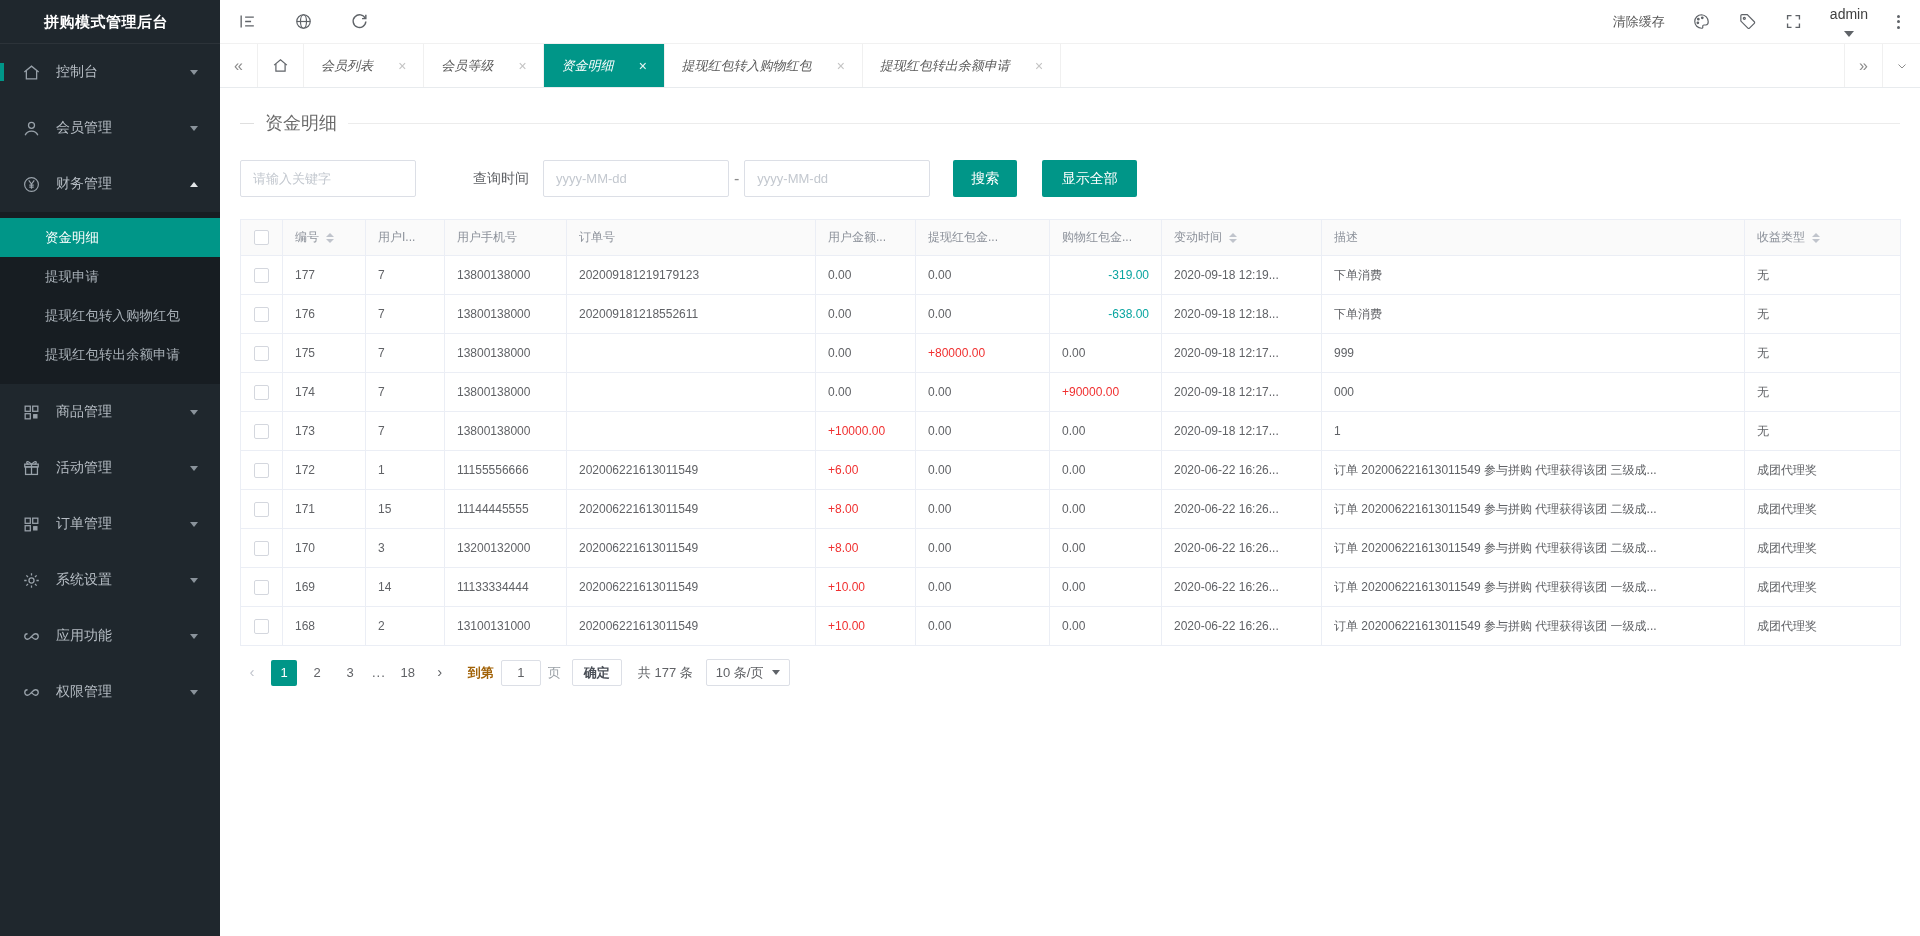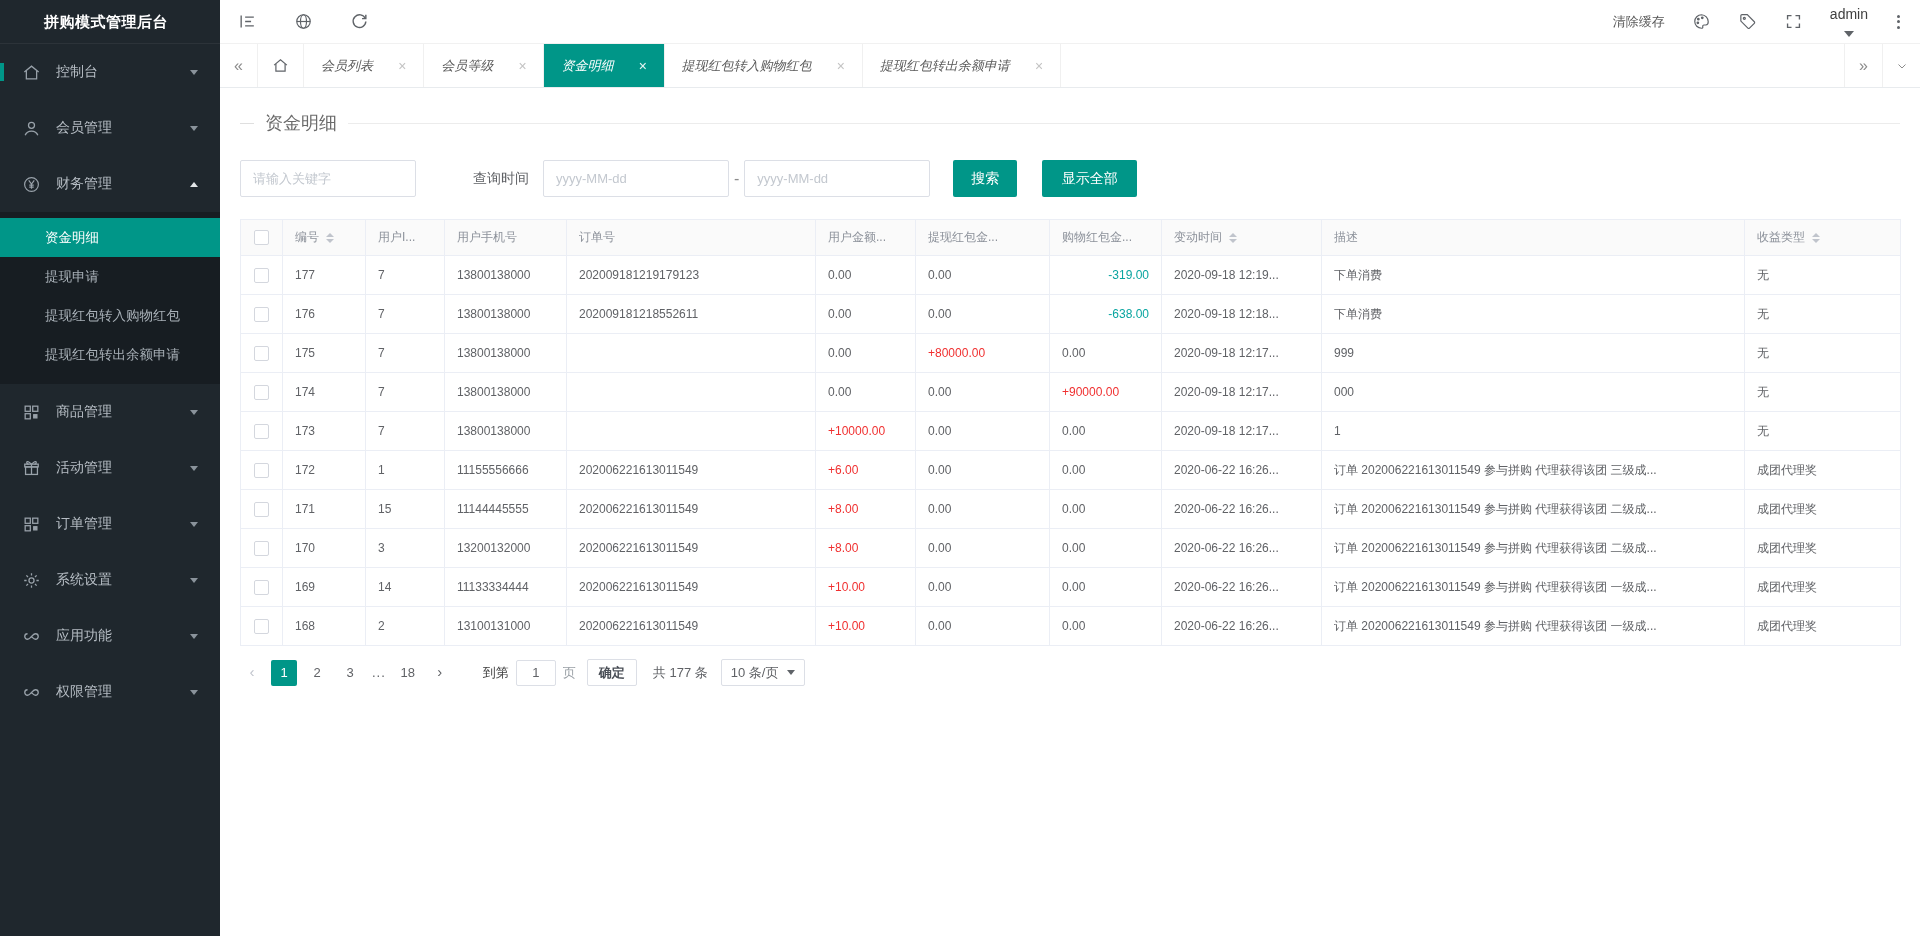--- a/index.html
+++ b/index.html
@@ -83,21 +83,21 @@
   td.pos{color:var(--red);}
   td.neg{color:var(--teal);text-align:right;}
 
   .pagination{display:flex;align-items:center;margin-top:13px;font-size:13px;color:#606266;gap:7px;}
   .pg-arrow{min-width:24px;height:26px;line-height:24px;text-align:center;font-size:15px;cursor:pointer;}
   .pg-prev{color:#c0c4cc;}
   .pg-next{color:#606266;}
   .pg-btn{min-width:26px;height:26px;line-height:26px;text-align:center;cursor:pointer;border-radius:2px;padding:0 4px;}
   .pg-btn.active{background:var(--accent);color:#fff;}
   .pg-dots{color:#606266;letter-spacing:1px;padding:0 2px;}
-  .goto-label{color:#404040;margin-left:24px;}
+  .goto-label{color:#a16207;margin-left:9px;font-weight:bold;}
   .goto-input{width:40px;height:26px;border:1px solid #dcdfe6;border-radius:2px;text-align:center;font-size:13px;color:#606266;outline:none;font-family:inherit;}
   .goto-unit{color:#9aa0a6;}
   .confirm{height:27px;padding:0 11px;border:1px solid #dcdfe6;background:#fff;border-radius:2px;font-weight:700;color:#4a4f57;cursor:pointer;font-size:13px;font-family:inherit;margin-left:4px;}
   .total{margin-left:9px;}
   .pagesize{height:27px;border:1px solid #dcdfe6;border-radius:2px;display:flex;align-items:center;padding:0 9px;gap:9px;cursor:pointer;margin-left:6px;justify-content:center;}
   .ps-caret{width:0;height:0;border-left:4px solid transparent;border-right:4px solid transparent;border-top:5px solid #5f6368;}
 </style>
 </head>
 <body>
 

